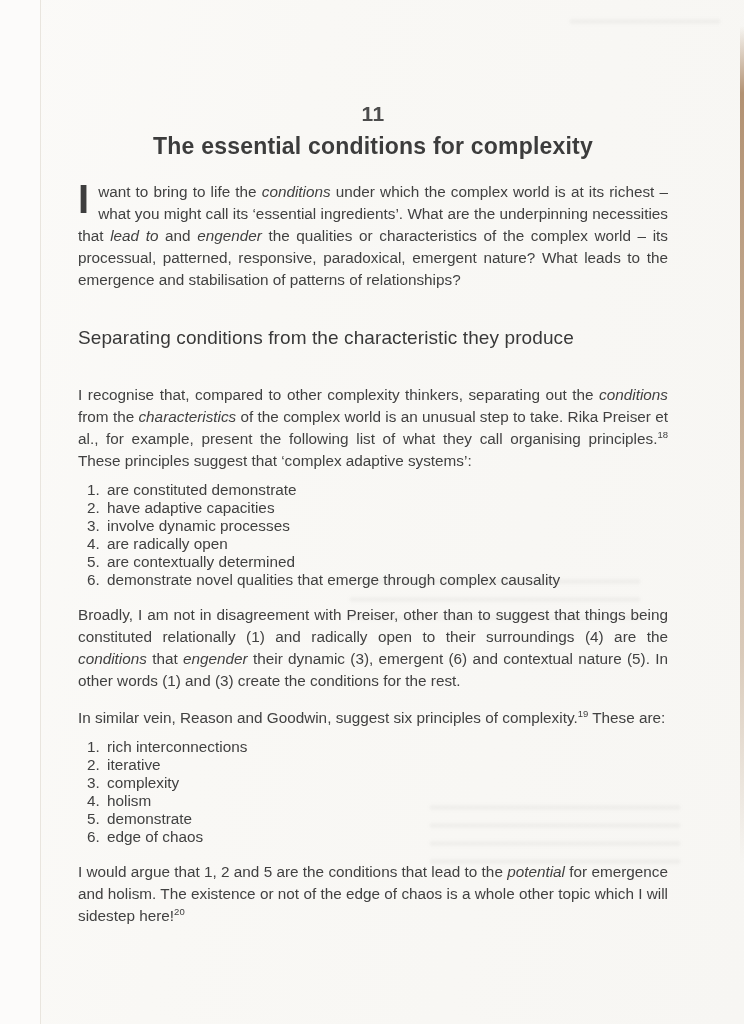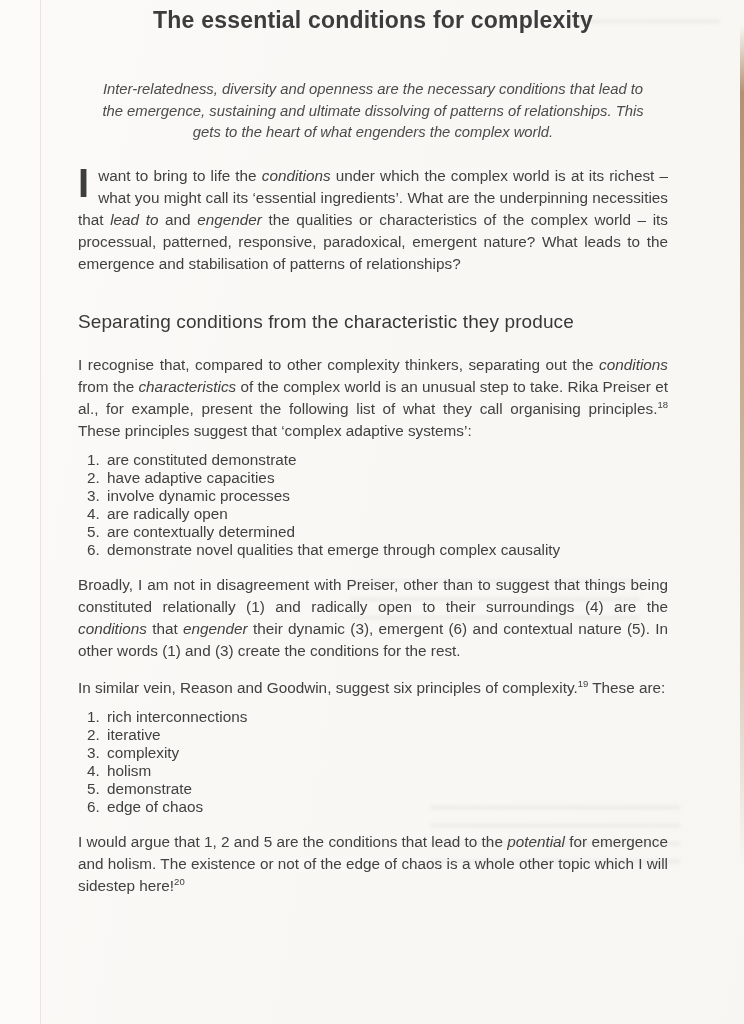--- a/index.html
+++ b/index.html
@@ -90,21 +90,21 @@
     color: #3e3e3e;
   }
   h2.section-heading {
     margin: 36px 0 0 0;
     font-size: 19px;
     font-weight: 400;
     color: #383838;
     letter-spacing: 0.1px;
   }
   p.after-heading {
-    margin-top: 21px;
+    margin-top: 35px;
   }
   ol.principles {
     margin: 9px 0 0 0;
     padding: 0 0 0 26px;
   }
   ol.principles li {
     font-size: 15.3px;
     line-height: 18px;
     color: #414141;
     padding-left: 3px;
@@ -133,24 +133,24 @@
 <div class="scan-page">
   <div class="edge-left"></div>
   <div class="edge-right"></div>
 
   <div class="ghost ghost-1"></div>
   <div class="ghost ghost-2"></div>
   <div class="ghost ghost-3"></div>
 
   <div class="content">
 
+    <div class="chapter-number">11</div>
 
     <h1 class="chapter-title">The essential conditions for complexity</h1>
 
-    <p class="epigraph">Inter-relatedness, diversity and openness are the necessary conditions that lead to the emergence, sustaining and ultimate dissolving of patterns of relationships. This gets to the heart of what engenders the complex world.</p>
 
     <p class="body-para intro-para"><span class="dropcap">I</span><span>want to bring to life the <em>conditions</em> under which the complex world is at its richest – what you might call its ‘essential ingredients’. What are the underpinning necessities that <em>lead to</em> and <em>engender</em> the qualities or characteristics of the complex world – its processual, patterned, responsive, paradoxical, emergent nature? What leads to the emergence and stabilisation of patterns of relationships?</span></p>
 
     <h2 class="section-heading">Separating conditions from the characteristic they produce</h2>
 
     <p class="body-para after-heading">I recognise that, compared to other complexity thinkers, separating out the <em>conditions</em> from the <em>characteristics</em> of the complex world is an unusual step to take. Rika Preiser et al., for example, present the following list of what they call organising principles.<sup>18</sup> These principles suggest that ‘complex adaptive systems’:</p>
 
     <ol class="principles">
       <li>are constituted demonstrate</li>
       <li>have adaptive capacities</li>

